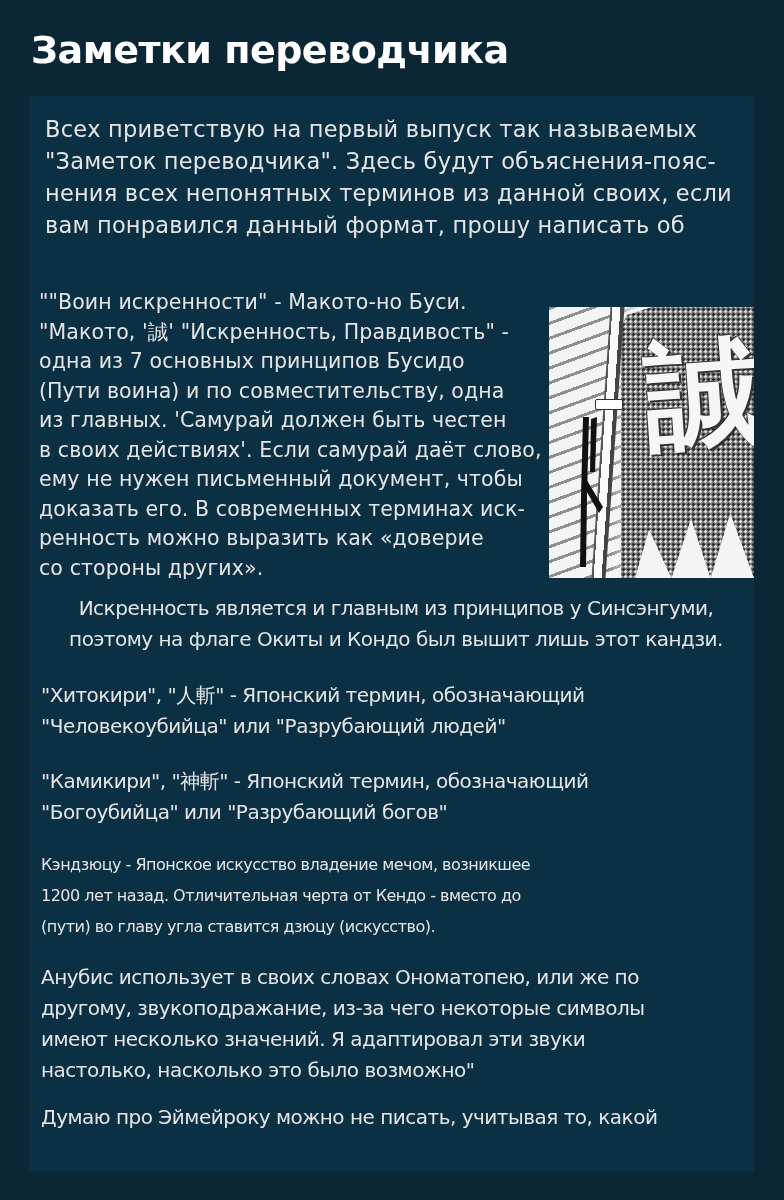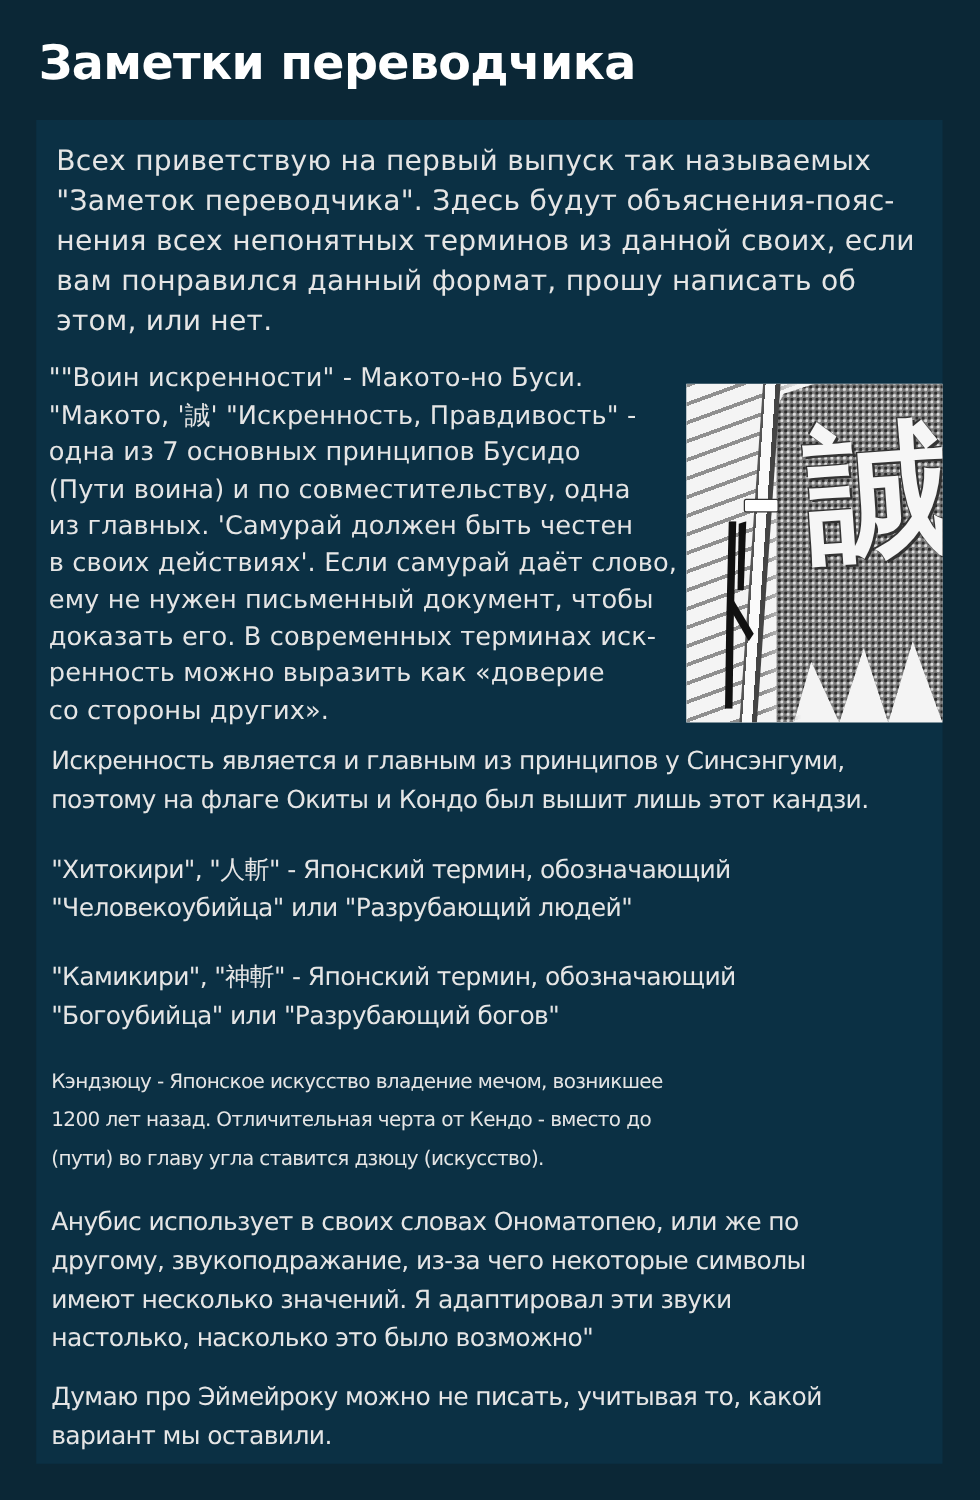--- a/index.html
+++ b/index.html
@@ -20,21 +20,21 @@
       position: absolute; left: 29px; top: 96px;
       width: 725px; height: 1075px;
       background: #0b3044;
     }
     .para {
       position: absolute; margin: 0;
       font-size: 21px; line-height: 31px; color: #e5e5e5;
     }
     .p-intro { left: 16px; top: 17px; width: 700px; font-size: 22.5px; line-height: 32px; letter-spacing: 0.2px; }
     .p-makoto { left: 10px; top: 192px; width: 510px; font-size: 20.5px; line-height: 29.5px; letter-spacing: 0.1px; }
-    .p-sincerity { left: 12px; top: 497px; width: 710px; font-size: 20px; line-height: 31px; letter-spacing: -0.5px; }
+    .p-sincerity { left: 12px; top: 497px; width: 710px; font-size: 20px; line-height: 31px; letter-spacing: -0.5px; text-align: center; }
     .p-hitokiri { left: 12px; top: 584px; width: 710px; font-size: 20px; line-height: 31px; letter-spacing: -0.5px; }
     .p-kamikiri { left: 12px; top: 670px; width: 710px; font-size: 20px; line-height: 31px; letter-spacing: -0.5px; }
     .p-kenjutsu { left: 12px; top: 753px; width: 710px; font-size: 16px; line-height: 31px; letter-spacing: -0.5px; }
     .p-anubis { left: 12px; top: 866px; width: 710px; font-size: 20px; line-height: 31px; letter-spacing: -0.5px; }
     .p-aimeiroku { left: 12px; top: 1006px; width: 710px; font-size: 20px; line-height: 31px; letter-spacing: -0.5px; }
     .line { display: block; white-space: nowrap; }
 
     .manga {
       position: absolute; left: 520px; top: 211px;
       width: 205px; height: 271px;
@@ -81,21 +81,20 @@
 
 <h1 class="page-title">Заметки переводчика</h1>
 
 <div class="panel">
 
   <p class="para p-intro">
     <span class="line">Всех приветствую на первый выпуск так называемых</span>
     <span class="line">"Заметок переводчика". Здесь будут объяснения-пояс-</span>
     <span class="line">нения всех непонятных терминов из данной своих, если</span>
     <span class="line">вам понравился данный формат, прошу написать об</span>
-    <span class="line">этом, или нет.</span>
   </p>
 
   <p class="para p-makoto">
     <span class="line">""Воин искренности" - Макото-но Буси.</span>
     <span class="line">"Макото, '誠' "Искренность, Правдивость" -</span>
     <span class="line">одна из 7 основных принципов Бусидо</span>
     <span class="line">(Пути воина) и по совместительству, одна</span>
     <span class="line">из главных. 'Самурай должен быть честен</span>
     <span class="line">в своих действиях'. Если самурай даёт слово,</span>
     <span class="line">ему не нужен письменный документ, чтобы</span>
@@ -140,16 +139,15 @@
 
   <p class="para p-anubis">
     <span class="line">Анубис использует в своих словах Ономатопею, или же по</span>
     <span class="line">другому, звукоподражание, из-за чего некоторые символы</span>
     <span class="line">имеют несколько значений. Я адаптировал эти звуки</span>
     <span class="line">настолько, насколько это было возможно"</span>
   </p>
 
   <p class="para p-aimeiroku">
     <span class="line">Думаю про Эймейроку можно не писать, учитывая то, какой</span>
-    <span class="line">вариант мы оставили.</span>
   </p>
 
 </div>
 
 </body></html>

